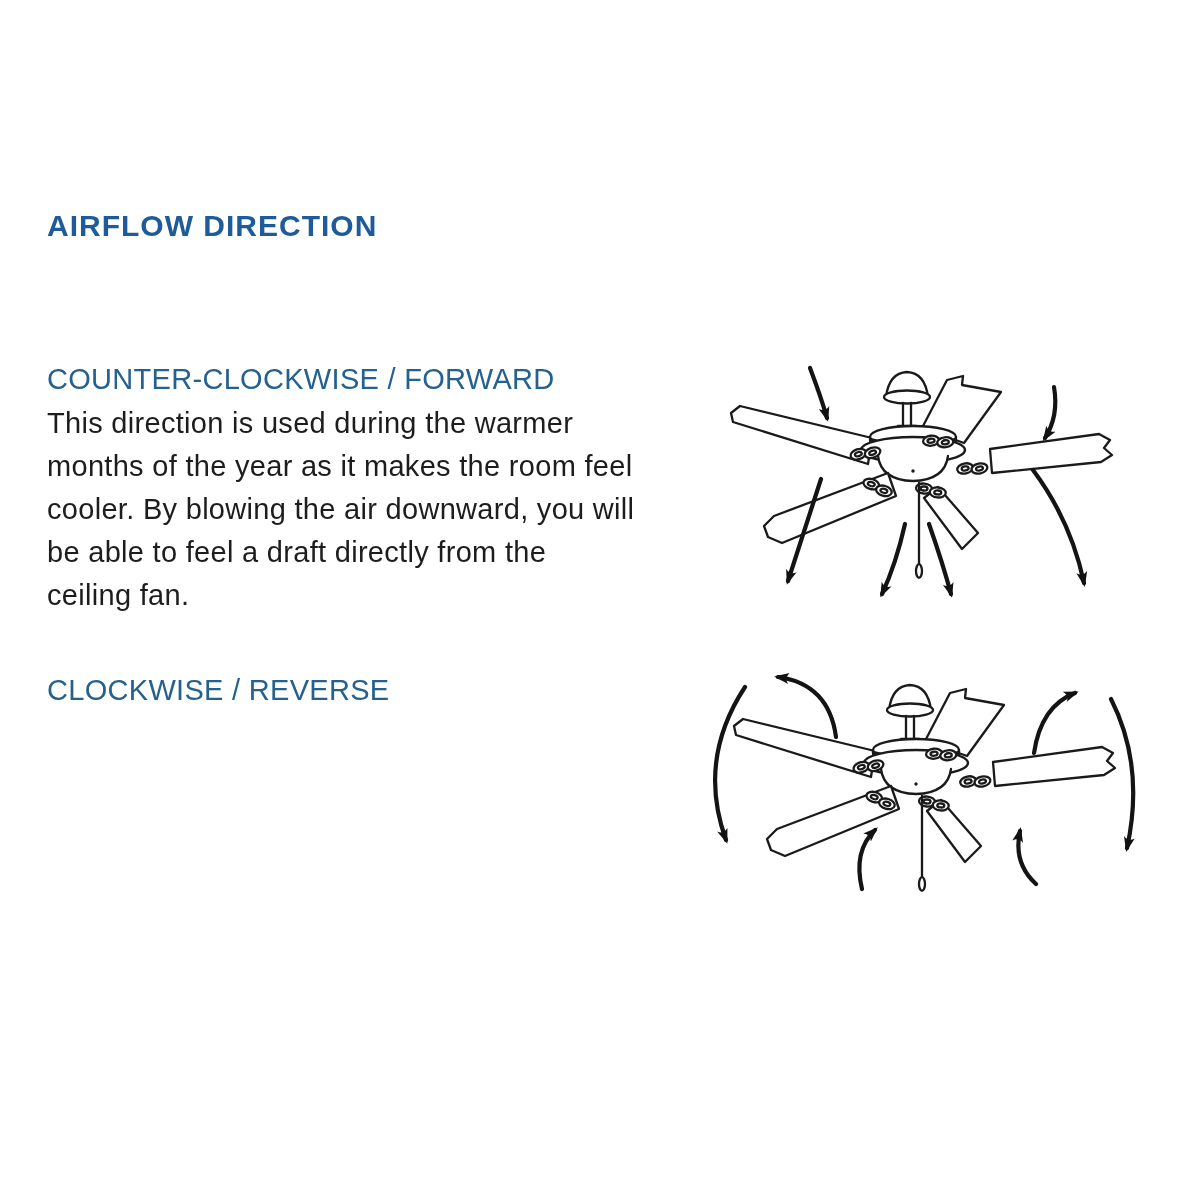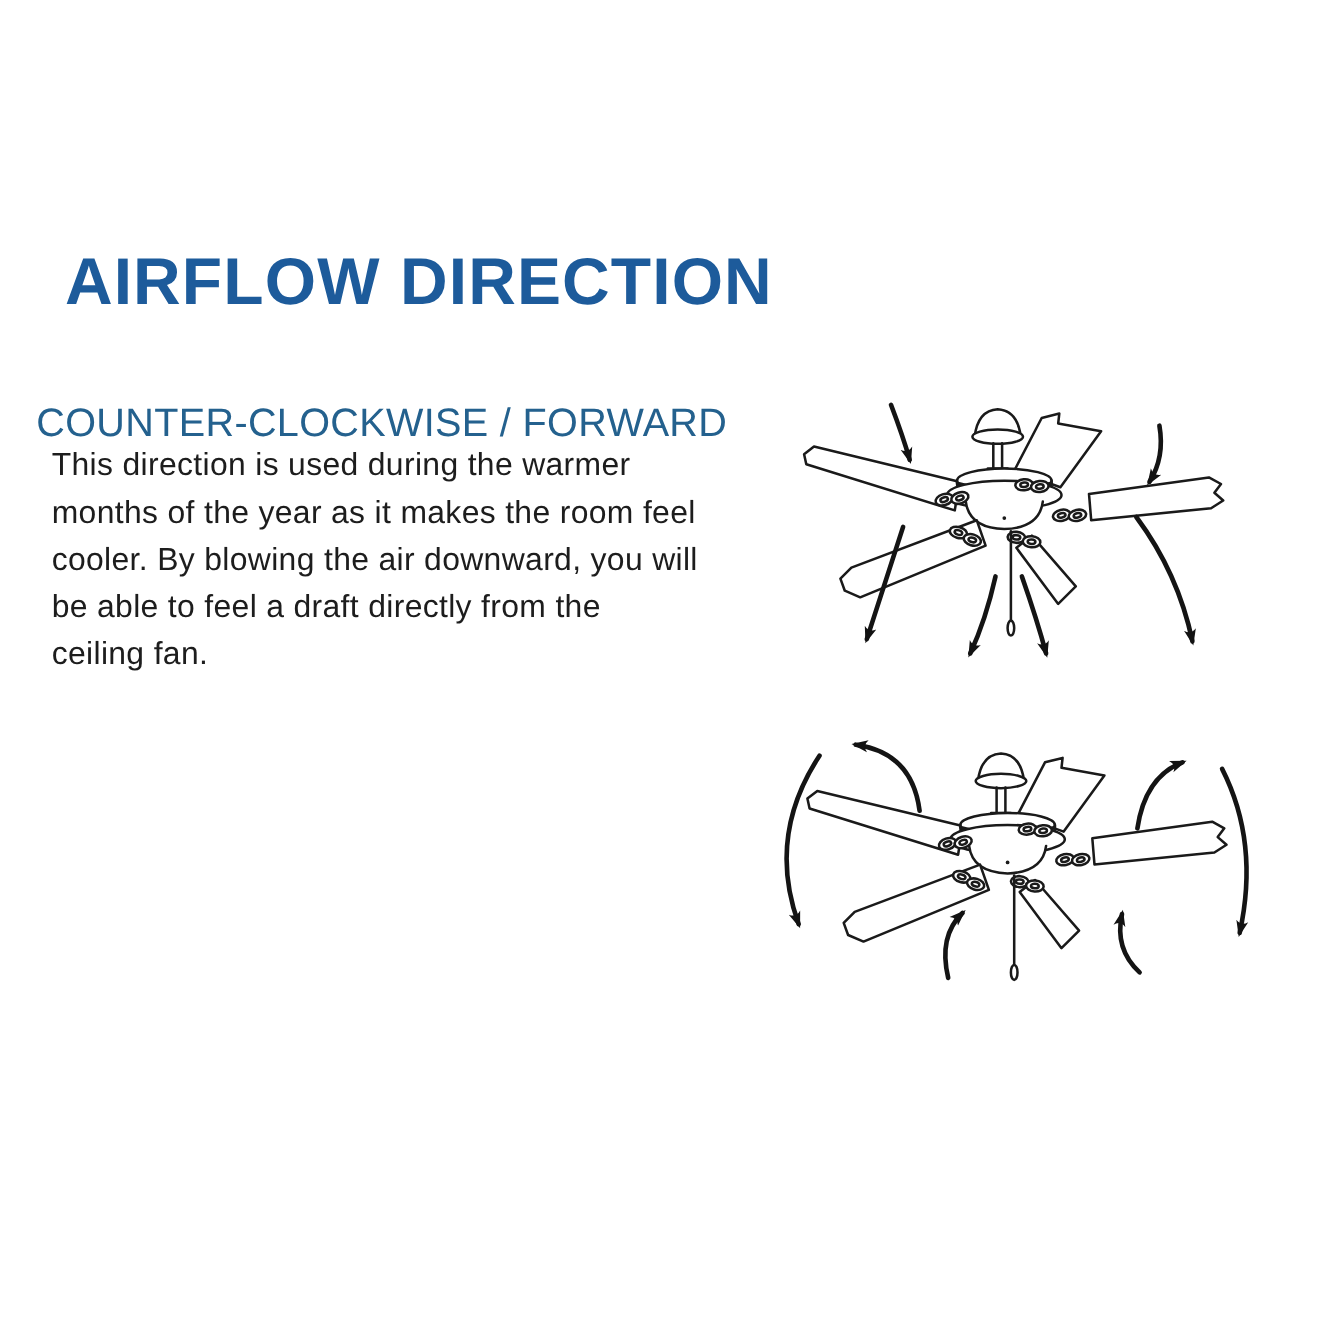--- a/index.html
+++ b/index.html
@@ -1,27 +1,27 @@
 <!DOCTYPE html>
 <html style="--c-title: #1d5b9b; --c-heading: #24618e; --c-body: #1d1d1d;"><head>
 <meta charset="utf-8">
 <style>
   html,body{margin:0;padding:0;background:#ffffff;}
   .page{
     position:relative;width:1200px;height:1200px;background:#ffffff;
     font-family:"Liberation Sans", sans-serif;overflow:hidden;
   }
   .title{
-    position:absolute;left:47px;top:209px;margin:12px;
-    font-size:60px;font-weight:bold;letter-spacing:1px;
+    position:absolute;left:47px;top:209px;margin:0;
+    font-size:30px;font-weight:bold;letter-spacing:1px;
     color:var(--c-title,#1d5b9b);
   }
   .sec-heading{
-    position:absolute;left:33px;margin:0;
-    font-size:36px;font-weight:500;letter-spacing:.3px;
+    position:absolute;left:47px;margin:0;
+    font-size:29px;font-weight:500;letter-spacing:.3px;
     color:var(--c-heading,#24618e);
   }
   .sec-body{
     position:absolute;left:47px;margin:0;
     font-size:29px;line-height:43px;letter-spacing:.3px;
     color:var(--c-body,#1d1d1d);
     white-space:pre-line;
   }
   .h-fwd{top:363px}
   .b-fwd{top:402px}
@@ -40,20 +40,21 @@
 
   <h1 class="title">AIRFLOW DIRECTION</h1>
 
   <h2 class="sec-heading h-fwd">COUNTER-CLOCKWISE / FORWARD</h2>
   <p class="sec-body b-fwd">This direction is used during the warmer
 months of the year as it makes the room feel
 cooler. By blowing the air downward, you will
 be able to feel a draft directly from the
 ceiling fan.</p>
 
+  <h2 class="sec-heading h-rev">CLOCKWISE / REVERSE</h2>
 
   <svg class="fan-svg fan1" width="460" height="300" viewBox="0 0 460 300" aria-hidden="true">
     <defs>
       <marker id="ah1" markerUnits="userSpaceOnUse" markerWidth="24" markerHeight="20" refX="11" refY="6" orient="auto">
         <path d="M0,0.5 L15,6 L0,11.5 Q5,6 0,0.5 Z" fill="#121212" stroke="none"></path>
       </marker>
       <g id="fan-art">
         <g class="fan-line">
 
           <polygon points="222,88 247,40 263,36 262,45 301,52 264,103" fill="#fff"></polygon>

